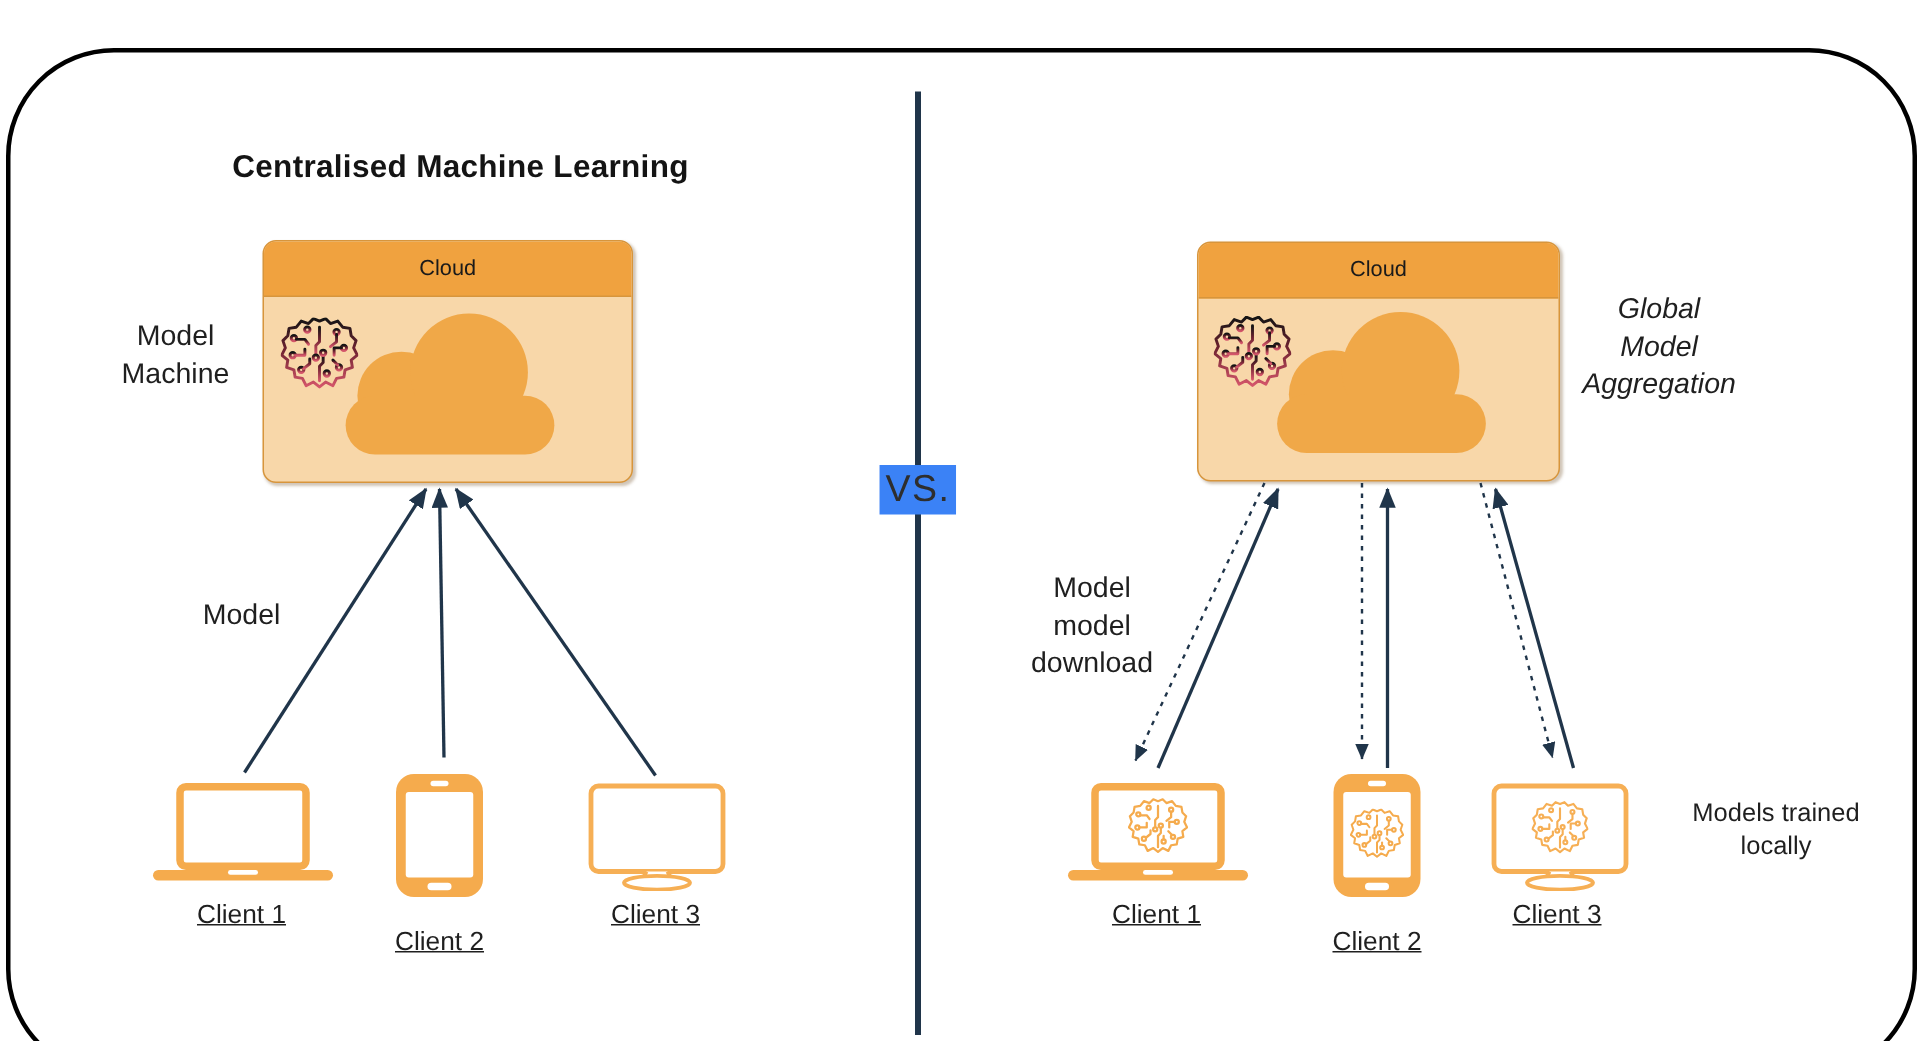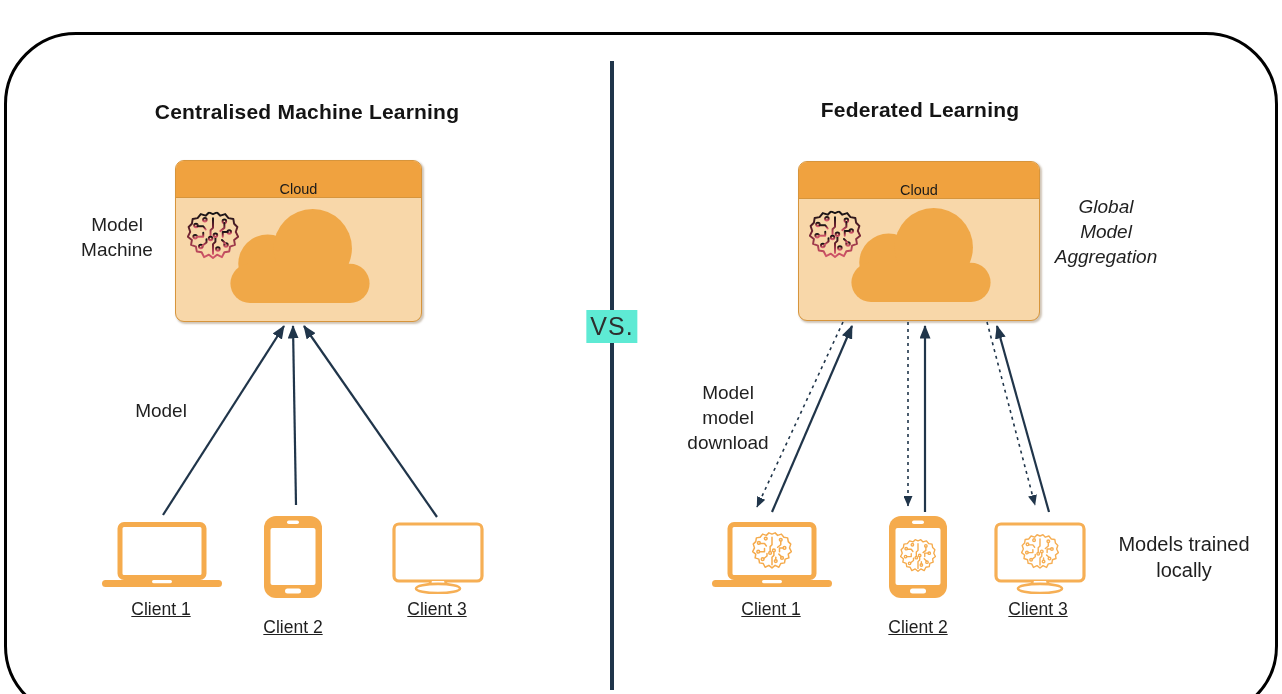--- a/index.html
+++ b/index.html
@@ -14,39 +14,39 @@
   .abs{position:absolute;}
   .panel-title{
     font-size:21px;font-weight:700;color:#141414;text-align:center;letter-spacing:.2px;
   }
   .cloud-box{
     position:absolute;background:#F8D7A9;border:1.5px solid #D7953C;border-radius:9px;
     box-shadow:1.5px 1.5px 2px rgba(120,90,50,.35);overflow:hidden;
   }
   .cloud-box .hdr{
     height:36px;background:#F0A23F;border-bottom:1.5px solid #D7953C;
-    display:flex;align-items:flex-end;justify-content:center;
+    display:flex;align-items:center;justify-content:center;
     font-size:14.5px;color:#1a1a1a;
   }
   .cloud-shape{position:absolute;}
   .brain{position:absolute;}
   .diagram-label{
     font-size:19px;color:#1f1f1f;text-align:center;line-height:1.32;
   }
   .client-label{
     font-size:17.5px;color:#1f1f1f;text-align:center;white-space:nowrap;
     transform:translateX(-50%);
     text-decoration:underline;
   }
   .divider-line{
     position:absolute;left:610px;top:33px;width:3.5px;height:629px;background:#20354A;
   }
   .vs-label{
     position:absolute;left:612px;top:282px;transform:translateX(-50%);
-    background:#5eead4;padding:2px 4px;font-size:25px;color:#2e2e2e;letter-spacing:1px;
+    background:#3b82f6;padding:2px 4px;font-size:25px;color:#2e2e2e;letter-spacing:1px;
   }
   .connectors{position:absolute;left:0;top:0;pointer-events:none;}
   .device{position:absolute;}
   .device svg{display:block;}
   .defs-holder{position:absolute;width:0;height:0;overflow:hidden;}
 </style>
 </head>
 <body>
 
 <div class="canvas">
@@ -137,42 +137,41 @@
     </svg>
   </div>
 
   <div class="abs client-label" style="left:161px;top:571px;">Client 1</div>
   <div class="abs client-label" style="left:293px;top:589px;">Client 2</div>
   <div class="abs client-label" style="left:437px;top:571px;">Client 3</div>
 
   <div class="divider-line"></div>
   <div class="vs-label">VS.</div>
 
-  <div class="abs panel-title" style="left:745px;top:70px;width:350px;">Federated Learning</div>
 
   <div class="cloud-box" style="left:798px;top:133px;width:240px;height:158px;">
     <div class="hdr">
       <span>Cloud</span>
     </div>
     <svg class="cloud-shape" style="left:48px;top:44px;" width="148" height="98" viewBox="0 0 150 100">
         <use href="#cloudShape"></use>
       </svg>
     <svg class="brain" style="left:10px;top:48px;" width="52" height="50" viewBox="0 0 64 60">
         <g stroke="url(#gradBrain)">
           <use href="#brainIcon"></use>
         </g>
       </svg>
   </div>
 
   <div class="abs diagram-label" style="left:1053px;top:166px;width:106px;font-style:italic;">Global Model Aggregation</div>
 
   <div class="abs diagram-label" style="left:681px;top:352px;width:94px;">Model model download</div>
 
 
-  <div class="abs diagram-label" style="left:1118px;top:503px;width:132px;font-size:20px;">Models trained locally</div>
+  <div class="abs diagram-label" style="left:1118px;top:503px;width:132px;font-size:17px;">Models trained locally</div>
 
   <div class="device" style="left:711px;top:494px;">
     <svg width="122" height="66" viewBox="0 0 122 66">
       <rect x="19" y="2.5" width="84" height="53" rx="4" fill="#fff" stroke="#F5AB4D" stroke-width="5"></rect>
       <rect x="1" y="58" width="120" height="7" rx="3.5" fill="#F5AB4D"></rect>
       <rect x="51" y="58" width="20" height="3.2" rx="1.6" fill="#fff"></rect>
       <g stroke="#F5AB4D">
           <use href="#brainIcon" x="41" y="10" width="40" height="38"></use>
         </g>
     </svg>

